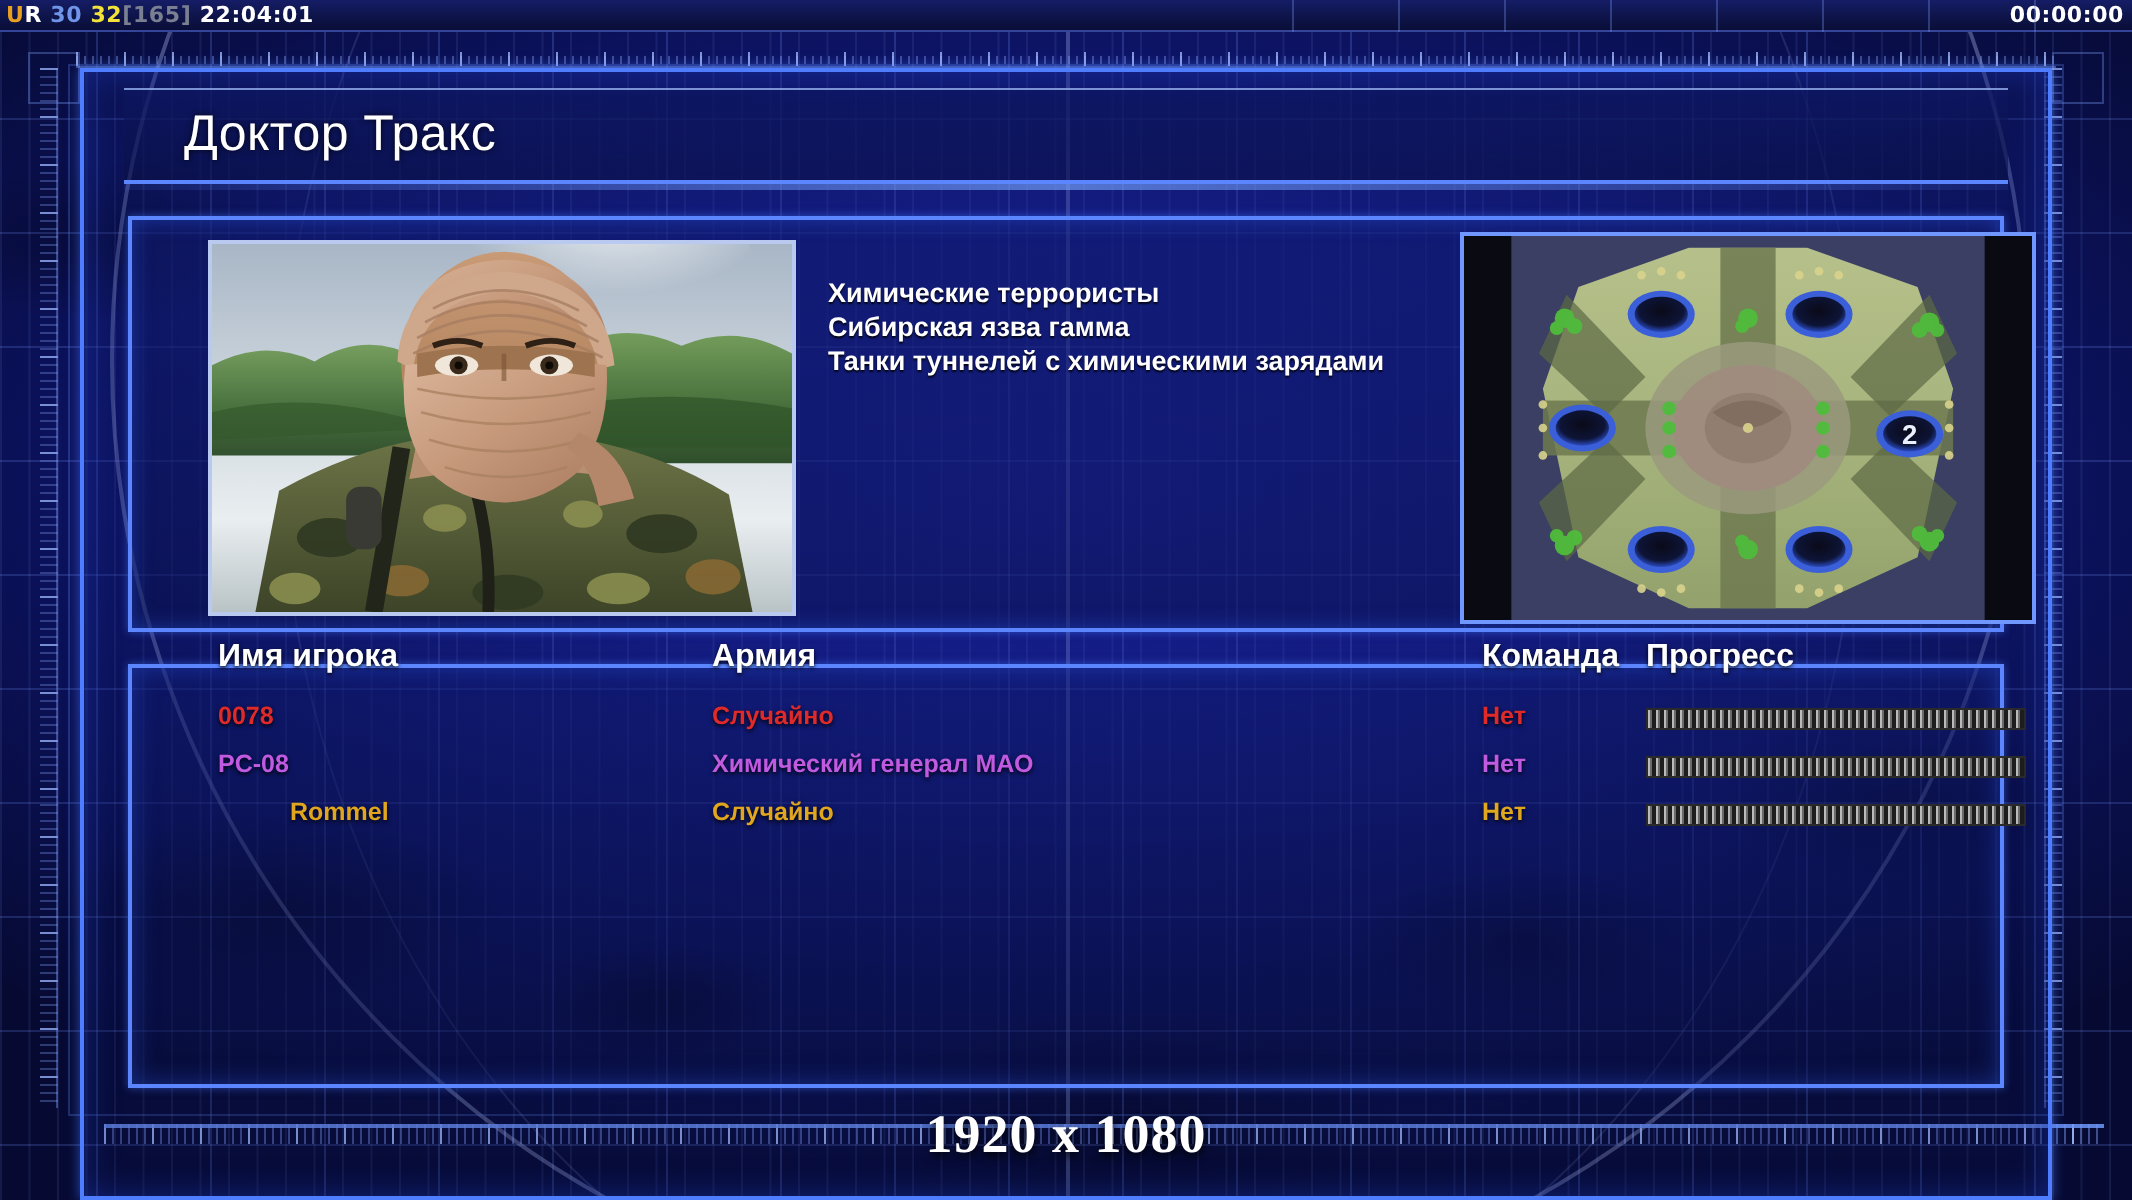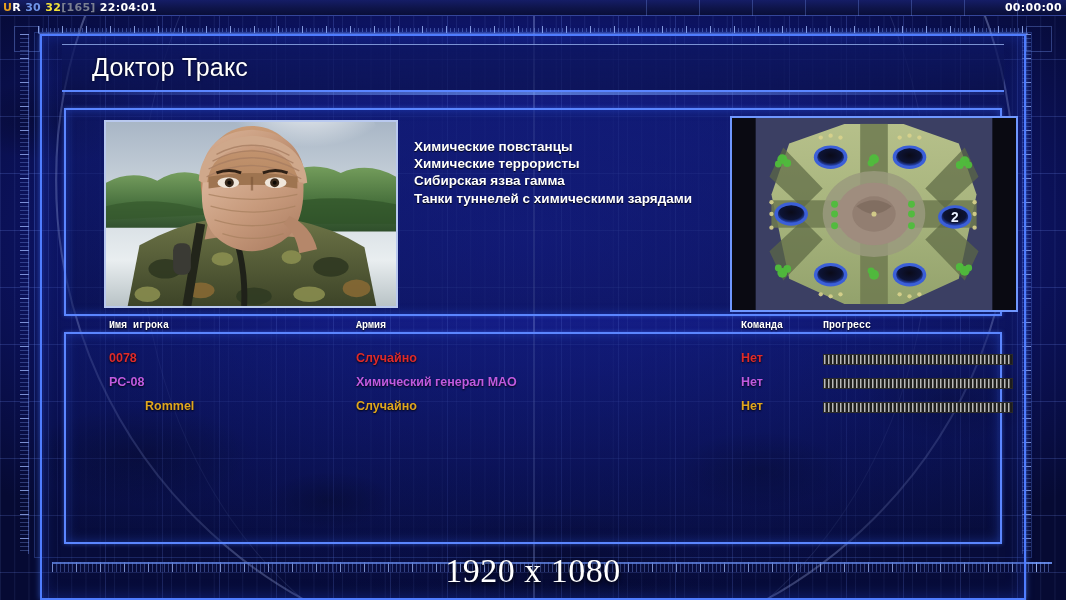--- a/index.html
+++ b/index.html
@@ -221,25 +221,24 @@
     border: 2px solid #5b86ff;
     box-shadow: inset 0 0 12px rgba(40,80,210,.5), 0 0 4px rgba(70,120,255,.5);
     background: linear-gradient(180deg, rgba(14,24,105,.45), rgba(8,14,62,.40));
   }
   .col-headers {
     position: absolute; left: 0; top: -14px; width: 100%; height: 20px;
   }
   .col-headers .h {
     position: absolute;
     color: #ffffff;
-    font-size: 10px;
+    font-size: 16px;
     font-weight: bold;
     text-shadow: 0 1px 2px rgba(0,0,0,.9);
     white-space: nowrap;
-    font-family: Liberation Mono, monospace;
   }
   .h-name { left: 43px; }
   .h-army { left: 290px; }
   .h-team { left: 675px; }
   .h-prog { left: 757px; }
 
   .rows { position: absolute; left: 0; top: 14px; width: 100%; }
   .prow {
     position: relative; height: 24px;
   }
@@ -265,25 +264,26 @@
       #6a6a6a 1px, #6a6a6a 2px,
       #1d1d1d 2px, #1d1d1d 4px
     );
   }
 
   
   .resolution {
     position: absolute; left: 0; top: 552px; width: 1066px;
     text-align: center;
     color: #ffffff;
-    font-size: 34px;
+    font-size: 27px;
     font-family: "Liberation Serif", serif;
     text-shadow: 0 2px 4px rgba(0,0,0,.9);
     z-index: 30;
     letter-spacing: .5px;
+    font-weight: bold;
   }
 </style>
 </head>
 <body>
 
 <div id="root">
 
   <div class="bg-base"></div>
   <div class="bg-blobs"></div>
   <div class="bg-grid"></div>
@@ -408,21 +408,20 @@
           <ellipse cx="125" cy="62" rx="2" ry="2" fill="#0d0905"></ellipse>
           <ellipse cx="171" cy="62" rx="2" ry="2" fill="#0d0905"></ellipse>
           <path d="M112 52 Q 125 47 137 52" stroke="#2e2015" stroke-width="3" fill="none"></path>
           <path d="M159 52 Q 172 47 184 52" stroke="#2e2015" stroke-width="3" fill="none"></path>
 
           <path d="M148 56 L148 70" stroke="#7a5436" stroke-width="2.4" opacity="0.6"></path>
         </svg>
       </div>
 
       <div class="desc">
-        <div class="line">Химические повстанцы</div>
         <div class="line">Химические террористы</div>
         <div class="line">Сибирская язва гамма</div>
         <div class="line">Танки туннелей с химическими зарядами</div>
       </div>
 
       <div class="minimap-wrap">
         <svg viewBox="0 0 288 196" preserveAspectRatio="none">
           <defs>
             <linearGradient id="terr" x1="0" y1="0" x2="0" y2="1">
               <stop offset="0%" stop-color="#b6c08a"></stop>

